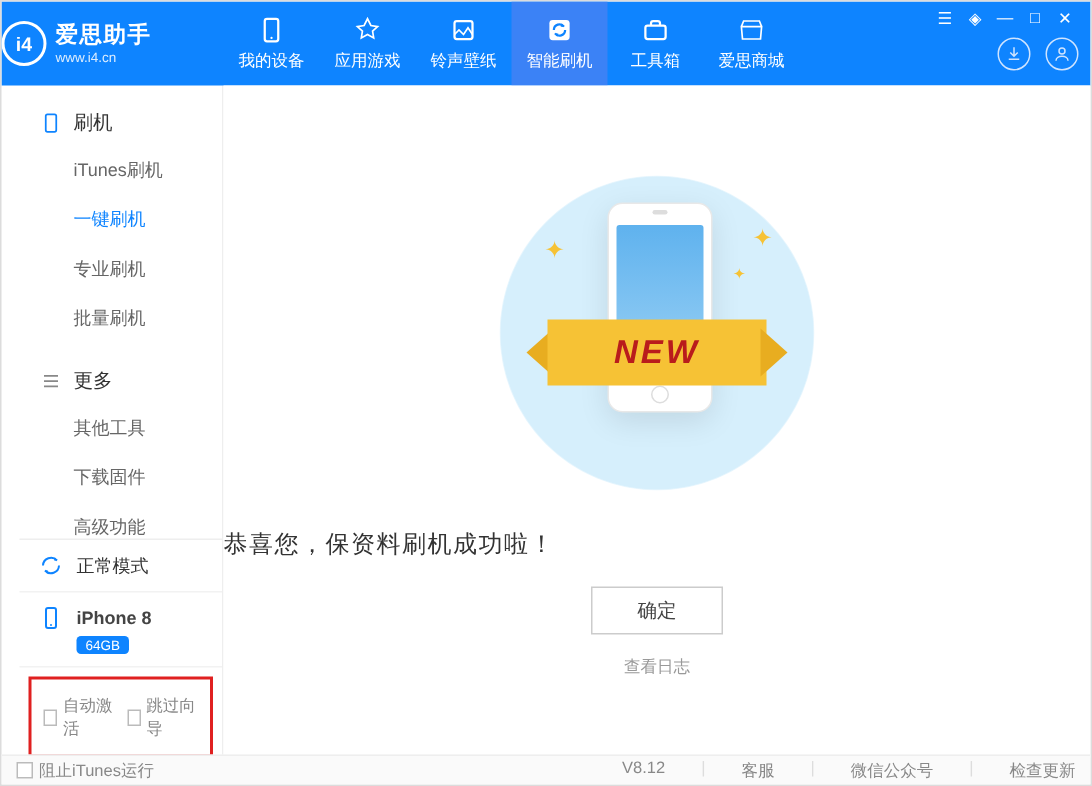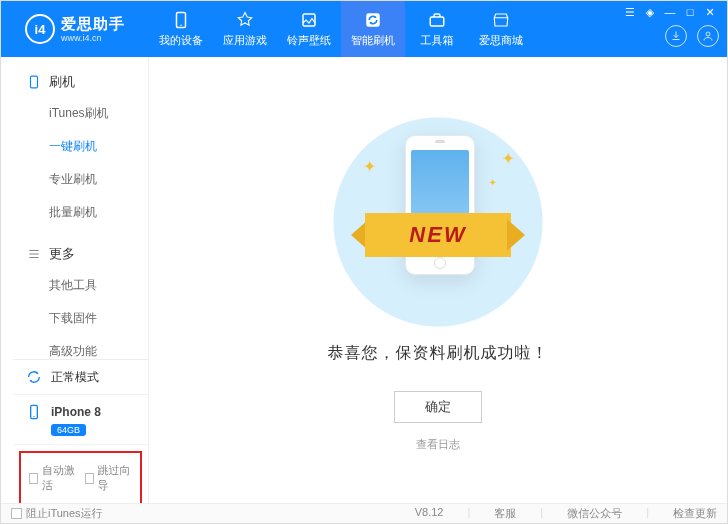--- a/index.html
+++ b/index.html
@@ -1,18 +1,18 @@
 <!DOCTYPE html>
 <html><head>
 <meta charset="utf-8">
 <style>
   * { box-sizing: border-box; margin: 0; padding: 0; }
   body { font-family: "Microsoft YaHei", Arial, sans-serif; font-size: 12px; color: #333; background: #fff; width: 728px; height: 524px; overflow: hidden; border: 1px solid #dcdcdc; position: relative; }
   .header { height: 56px; background: #0e84ff; display: flex; align-items: center; color: #fff; position: relative; }
-  .logo-block { display: flex; align-items: center; padding-left: 24px; width: 148px; }
+  .logo-block { display: flex; align-items: center; padding-left: 0; width: 148px; }
   .logo-circle { width: 30px; height: 30px; border: 2px solid #fff; border-radius: 50%; display: flex; align-items: center; justify-content: center; font-weight: bold; font-size: 13px; margin-right: 6px; }
   .logo-text { display: flex; flex-direction: column; line-height: 1; }
   .logo-text .t { font-size: 15px; font-weight: bold; letter-spacing: 1px; }
   .logo-text .u { font-size: 9px; opacity: .85; margin-top: 3px; }
   .nav { display: flex; height: 100%; }
   .nav-item { width: 64px; display: flex; flex-direction: column; align-items: center; justify-content: center; font-size: 11px; cursor: pointer; height: 56px; }
   .nav-item.active { background: #3b82f6; }
   .nav-item .icon { width: 20px; height: 20px; margin-bottom: 3px; display:flex; align-items:center; justify-content:center; }
   .nav-item svg { fill: #fff; width: 18px; height: 18px; }
   .header-right { position: absolute; right: 8px; top: 0; height: 56px; display: flex; flex-direction: column; align-items: flex-end; }
@@ -49,21 +49,21 @@
   .phone-screen { position:absolute; top:14px; left:5px; right:5px; bottom:20px; background:linear-gradient(180deg,#5fb2ee,#9dd2f5); border-radius:2px; }
   .ribbon { position: absolute; left: 12px; top: 90px; width: 186px; height: 56px; }
   .ribbon-body { position:absolute; left:20px; right:20px; top:6px; height:44px; background:#f6c235; display:flex; align-items:center; justify-content:center; font-size:22px; font-weight:bold; color:#b91c1c; font-style:italic; letter-spacing:2px; }
   .ribbon-end { position:absolute; top:12px; width:0; height:0; border-top:16px solid transparent; border-bottom:16px solid transparent; }
   .ribbon-end.l { left:6px; border-right:18px solid #e8ad20; }
   .ribbon-end.r { right:6px; border-left:18px solid #e8ad20; }
   .star { position: absolute; color: #f6c235; font-size: 16px; }
   .s1 { left: 30px; top: 40px; }
   .s2 { right: 28px; top: 32px; }
   .s3 { right: 46px; top: 60px; font-size: 10px; }
-  .msg { position: absolute; top: 286px; left: 0; right: 0; text-align: center; font-size: 16px; color: #333; letter-spacing: 1px; }
+  .msg { position: absolute; top: 296px; left: 0; right: 0; text-align: left; font-size: 16px; color: #333; letter-spacing: 1px; }
   .okbtn { position: absolute; top: 334px; left: 50%; transform: translateX(-50%); padding: 6px 30px; border: 1px solid #ccc; background: #fff; font-size: 13px; cursor: pointer; color: #444; }
   .loglink { position: absolute; top: 380px; left: 0; right: 0; text-align: center; font-size: 11px; color: #999; cursor: pointer; }
   .footer { position: absolute; bottom: 0; left: 0; right: 0; height: 20px; background: #fafafa; border-top: 1px solid #eee; display: flex; align-items: center; font-size: 11px; color: #888; padding: 0 10px; }
   .footer .left { display:flex; align-items:center; gap:4px; }
   .footer .right { margin-left: auto; display: flex; align-items: flex-start; gap: 24px; }
   .footer .sep { color: #ddd; }
 </style>
 </head>
 <body>
 

